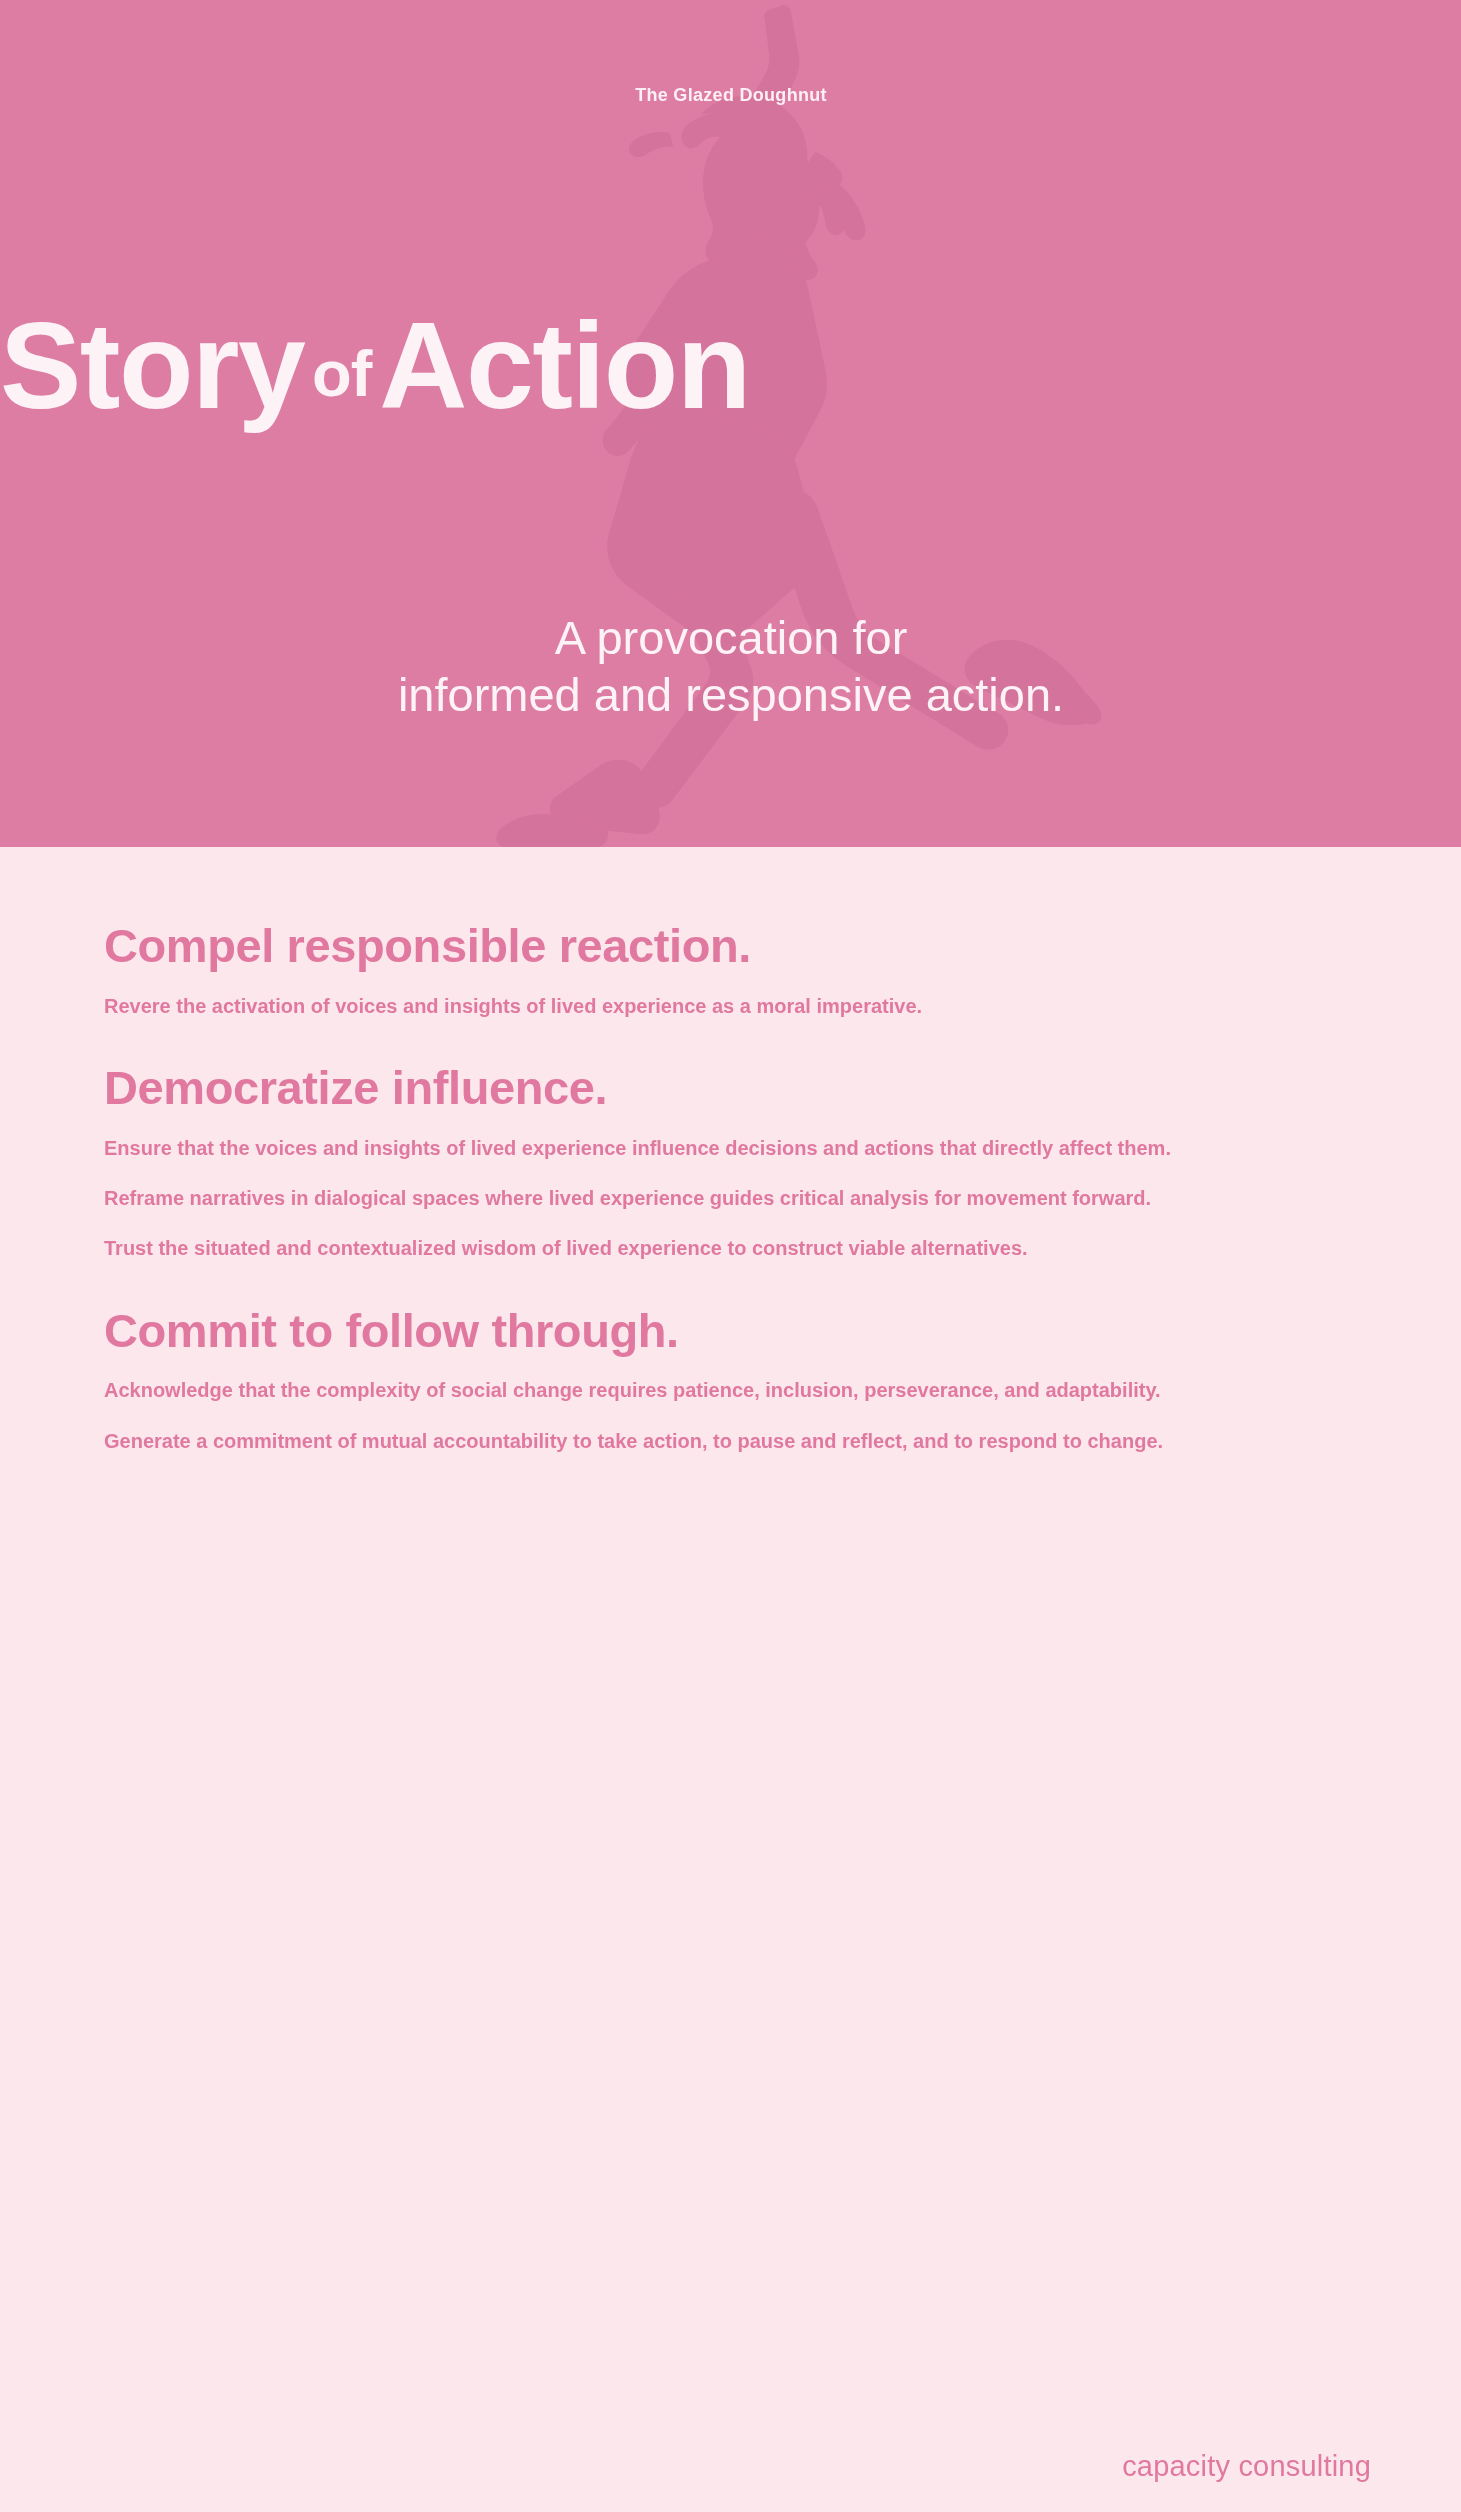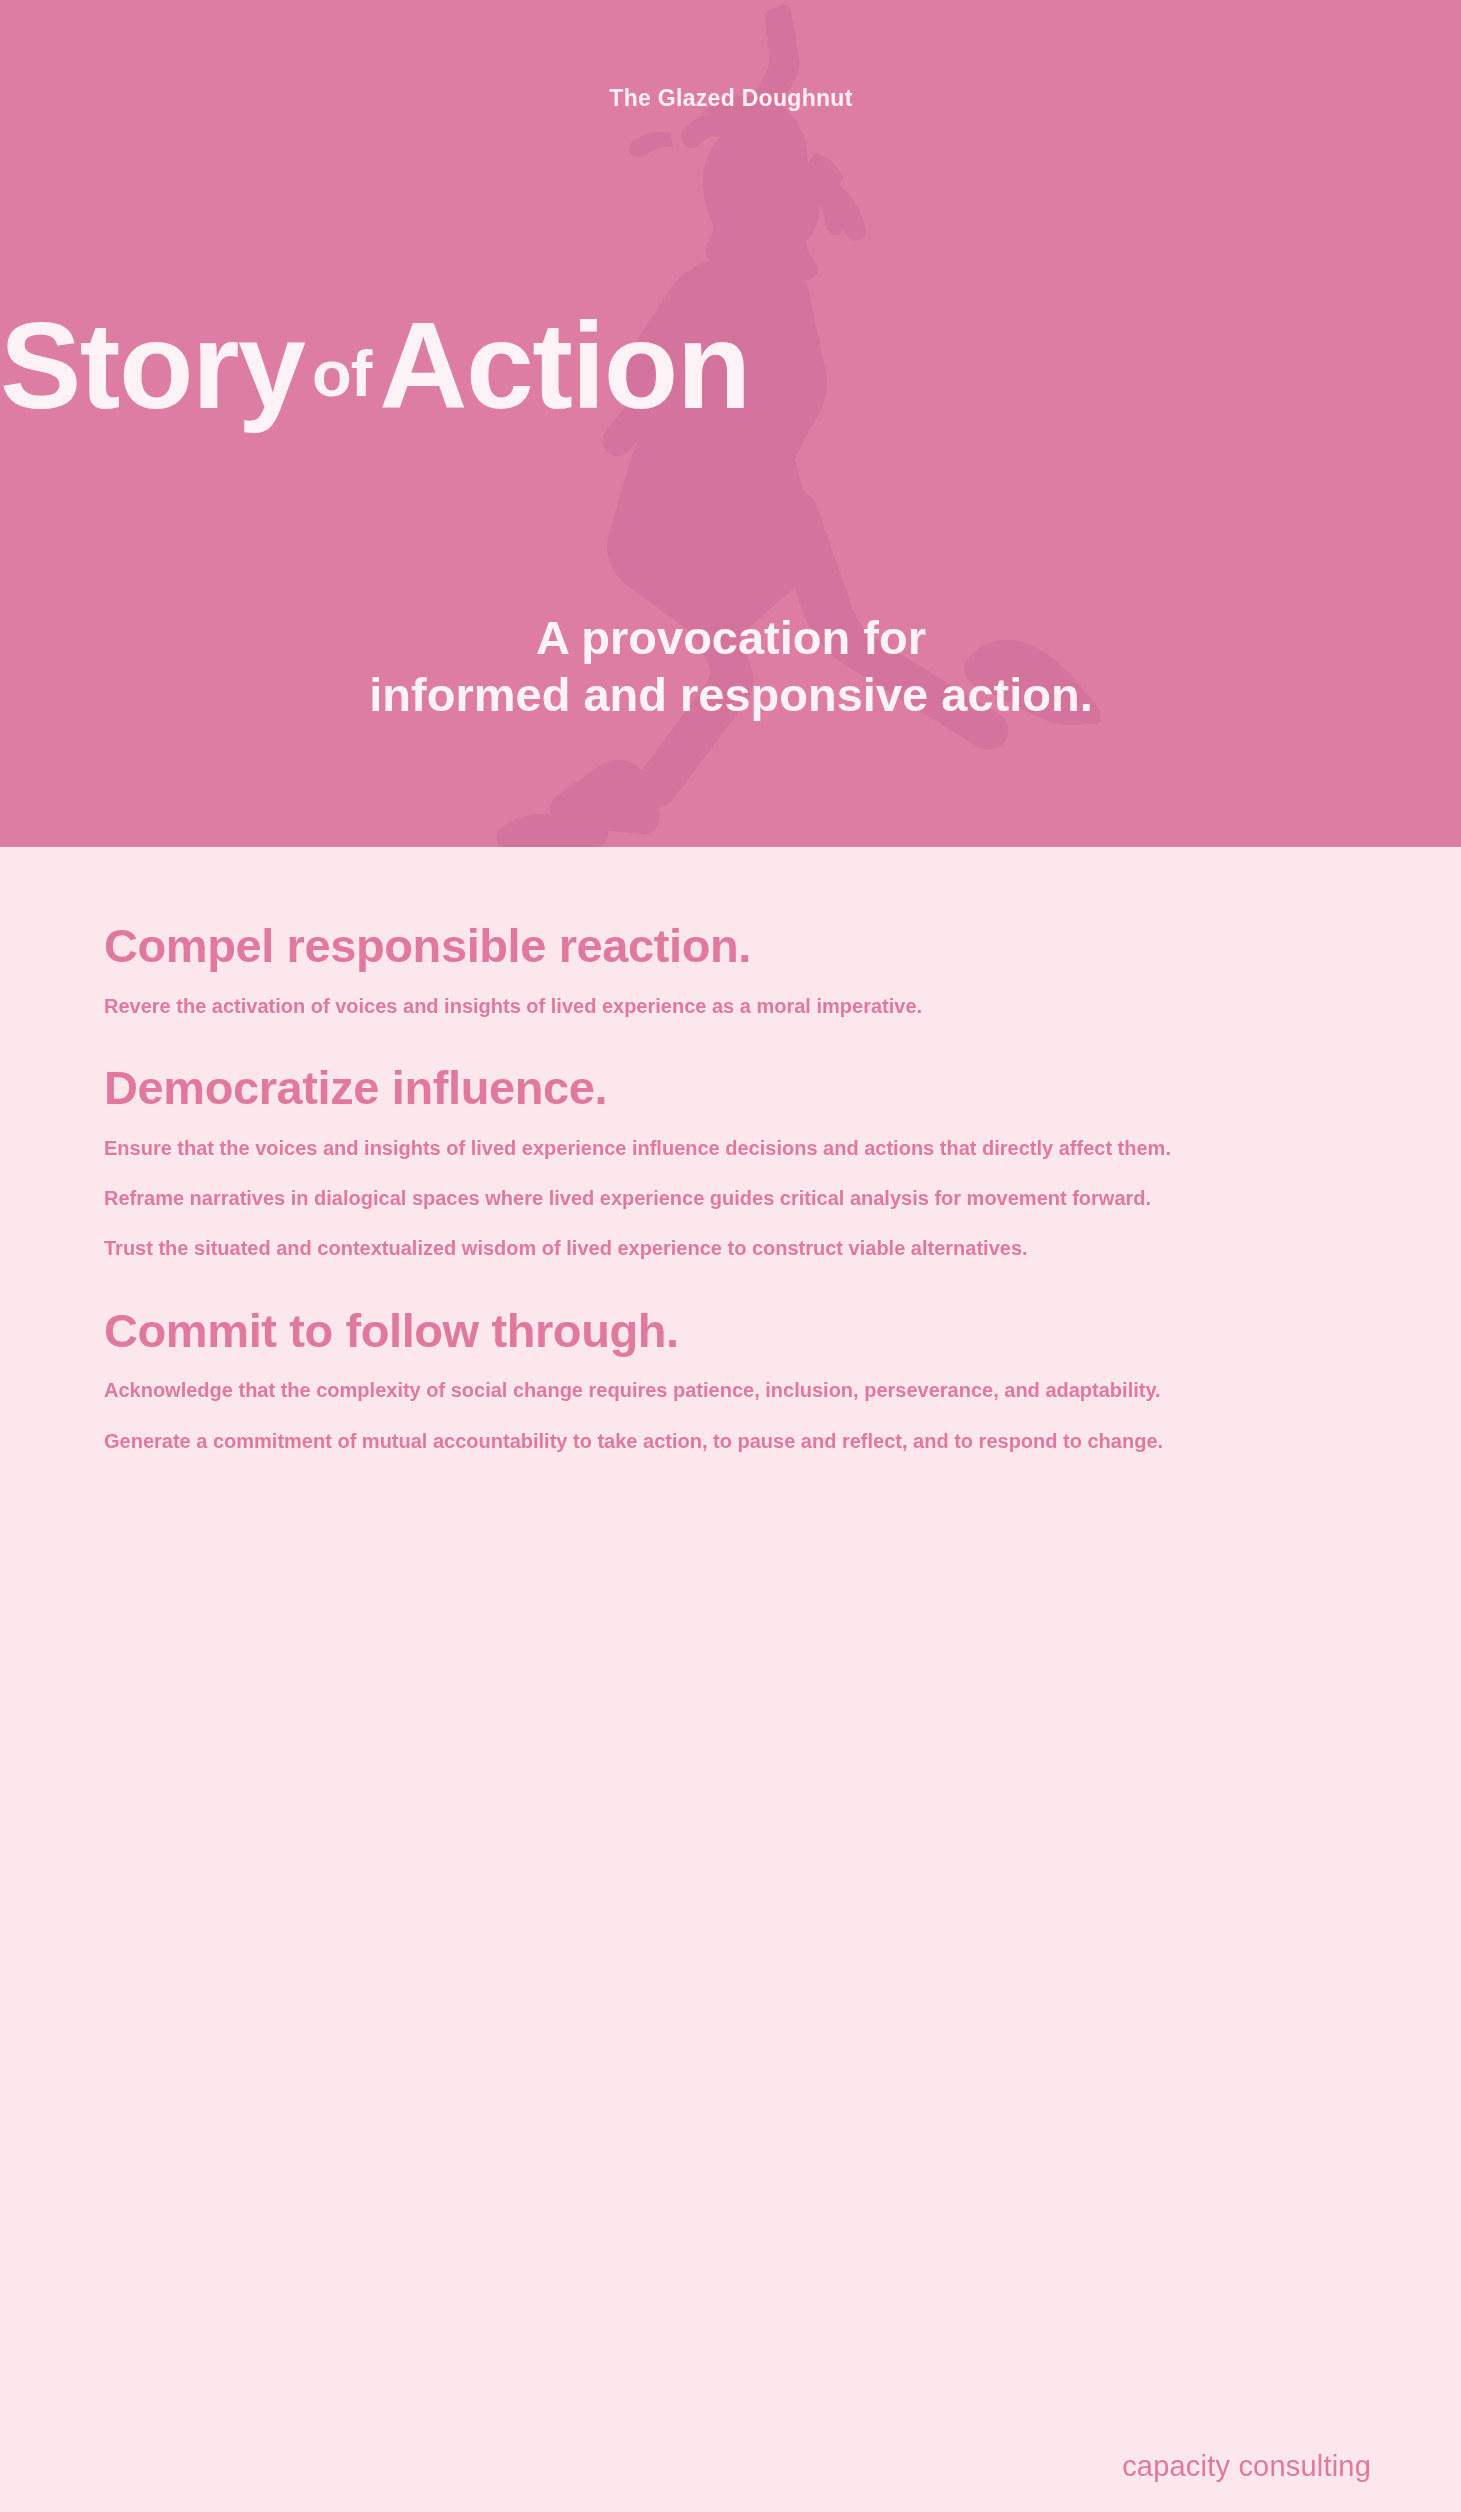--- a/index.html
+++ b/index.html
@@ -40,21 +40,21 @@
     pointer-events: none;
   }
 
   .brand {
     position: absolute;
     top: 85px;
     left: 0;
     width: 100%;
     text-align: center;
     color: #fdeff3;
-    font-size: 23px;
+    font-size: 18px;
     font-weight: bold;
     letter-spacing: 0.3px;
     z-index: 3;
   }
 
   .hero-title {
     position: absolute;
     top: 305px;
     left: 0;
     width: 100%;
@@ -81,21 +81,21 @@
 
   .hero-sub {
     position: absolute;
     top: 609px;
     left: 0;
     width: 100%;
     text-align: center;
     z-index: 3;
     color: #fdf3f6;
     font-size: 47px;
-    font-weight: 700;
+    font-weight: 400;
     line-height: 1.22;
   }
 
   
   .content {
     position: absolute;
     top: 847px;
     left: 0;
     width: 1389px;
     padding: 73px 104px 0 104px;

